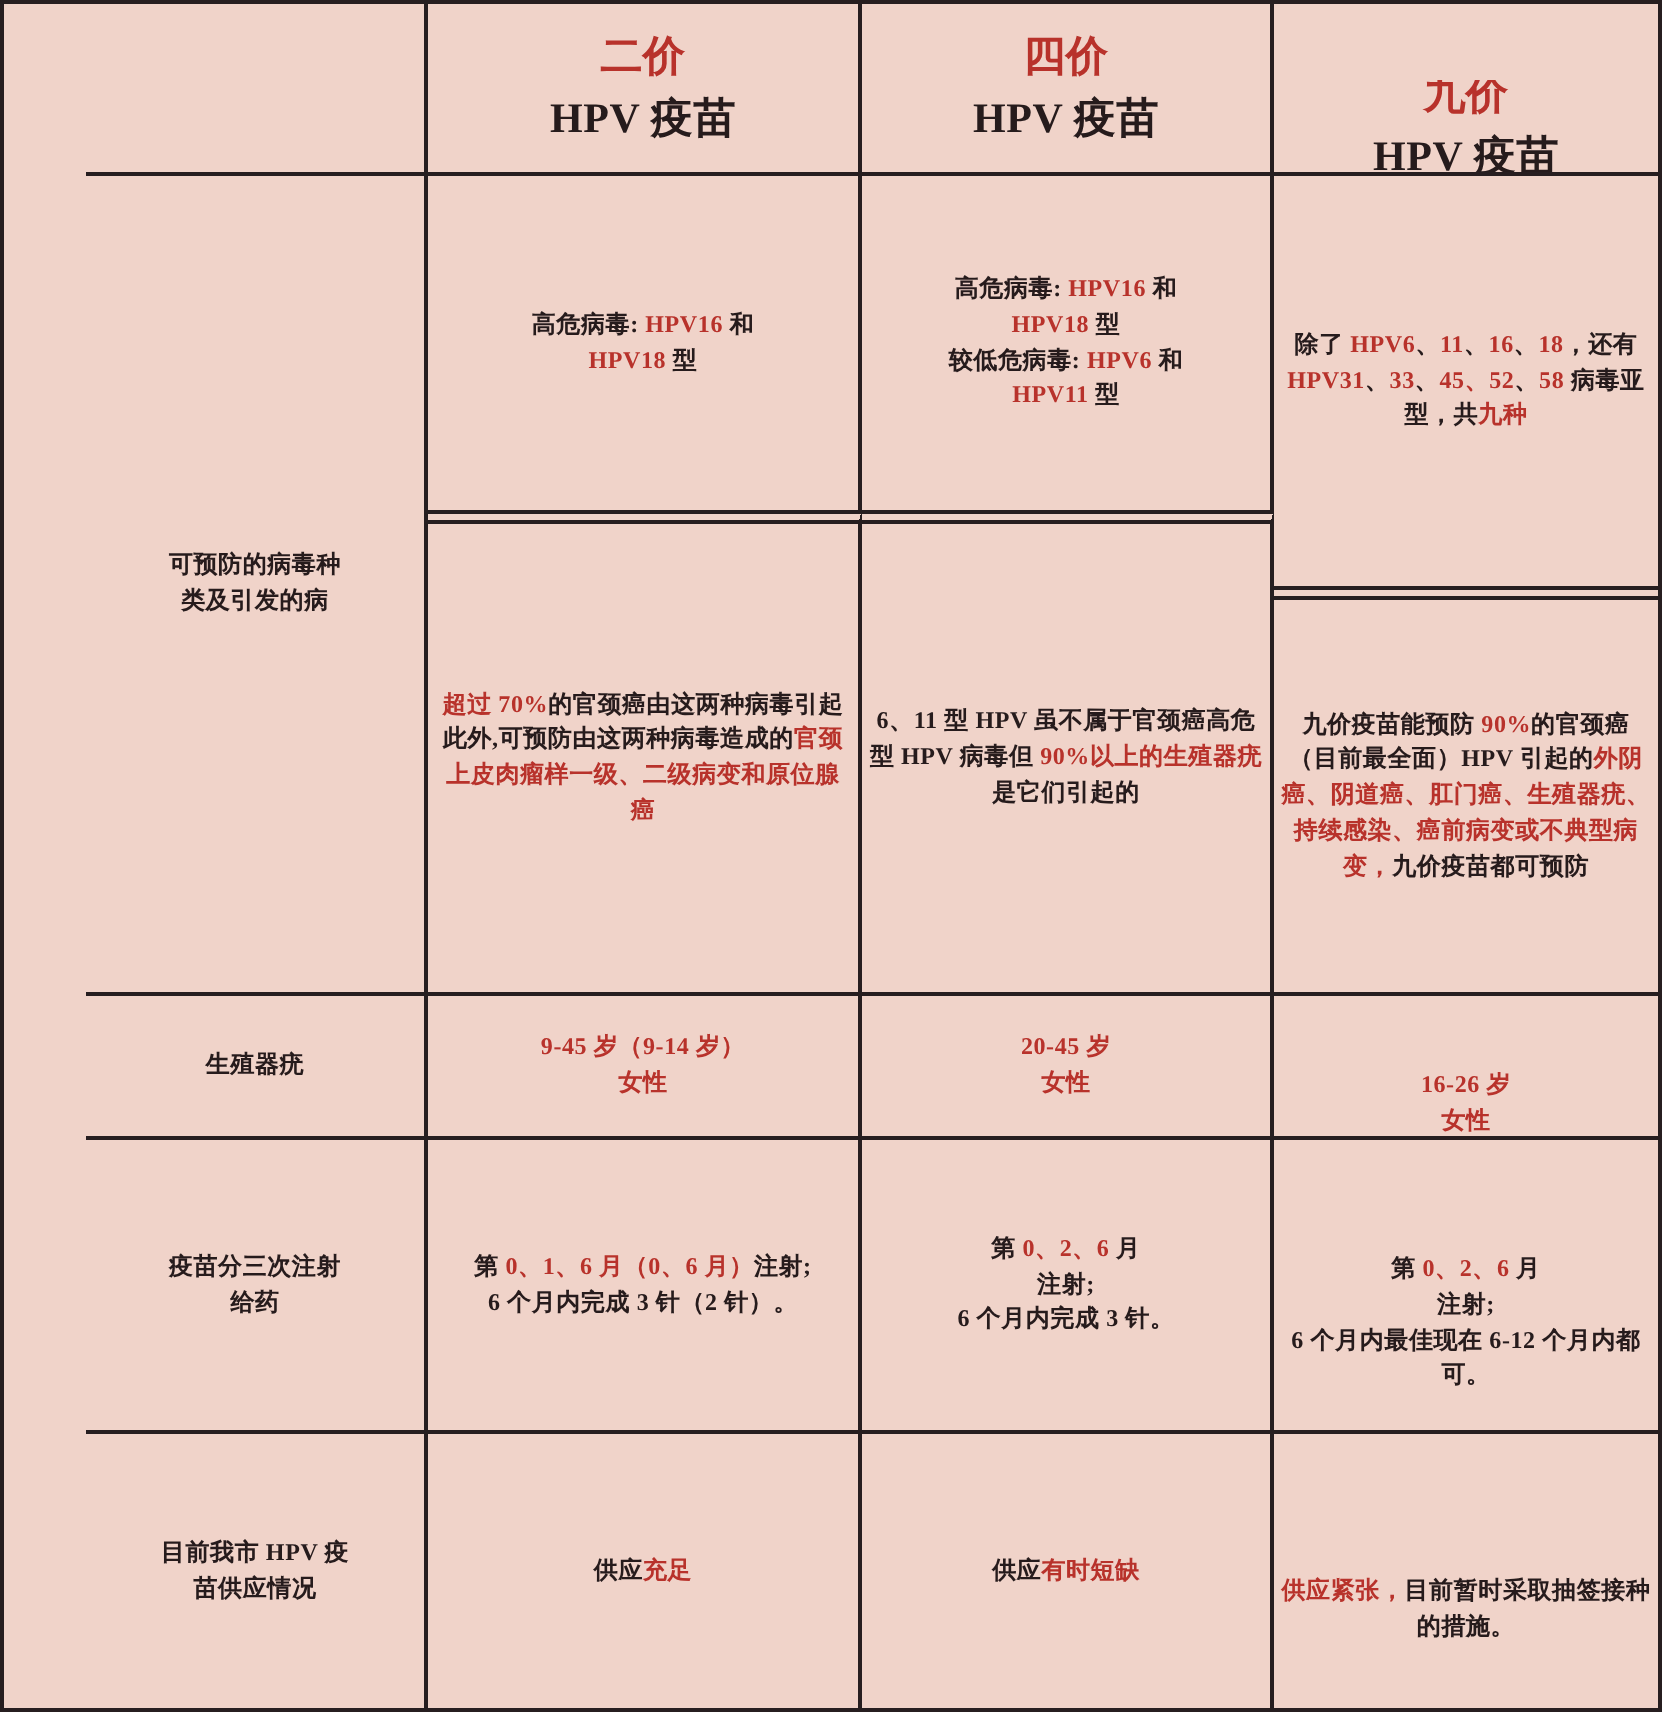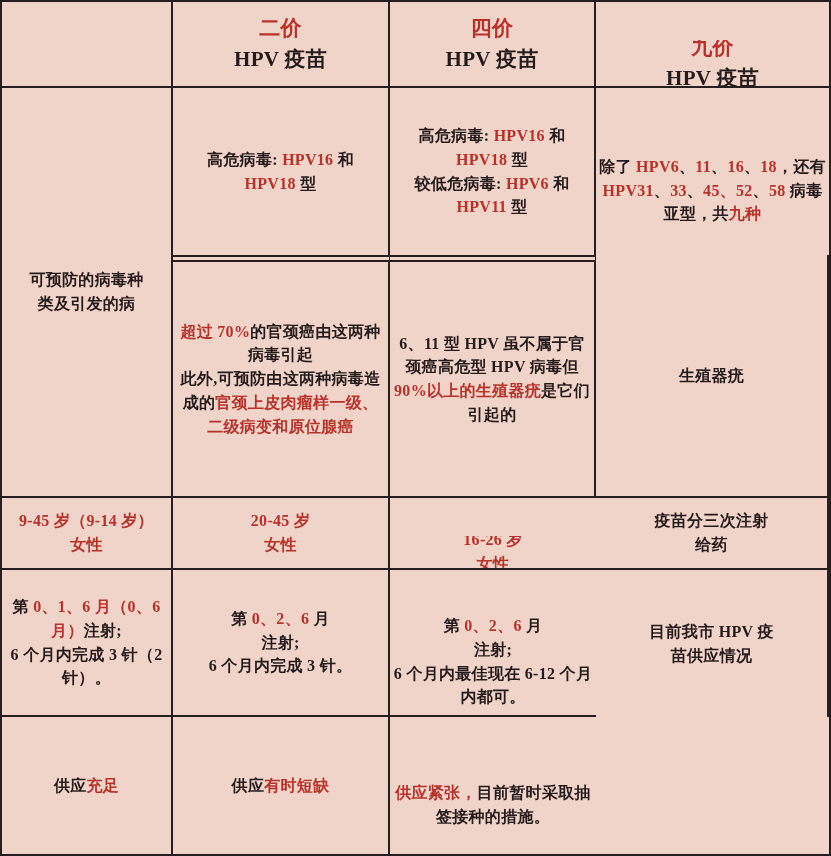--- a/index.html
+++ b/index.html
@@ -19,34 +19,35 @@
     height: 856px;
     box-sizing: border-box;
     border: 2px solid var(--border);
     background: var(--bg);
     display: grid;
     grid-template-columns: 171px 217px 206px 1fr;
     grid-template-rows: 86px 167px 243px 72px 147px 1fr;
     font-family: "Liberation Serif", "DejaVu Serif", serif;
     font-weight: bold;
     color: var(--text);
+    padding-left: 41px;
   }
   .cell {
     box-sizing: border-box;
     border-right: 2px solid var(--border);
     border-bottom: 2px solid var(--border);
     display: flex;
     align-items: center;
     justify-content: center;
     padding: 2px 3px;
     overflow: hidden;
   }
   .txt {
     text-align: center;
-    font-size: 16px;
+    font-size: 12px;
     line-height: 1.48;
     letter-spacing: 0.3px;
   }
   .hdr .txt { font-size: 21px; }
   .col4 { border-right: none; margin-top: 38px; }
   .span2 { grid-row: span 2; }
   .sub1 { border-bottom: none; }           
   .sub2 { border-top: 7px double var(--border); }
   .row-last { border-bottom: none; }
   .red { color: var(--red); }
@@ -82,20 +83,23 @@
   <div class="cell sub1 col4">
     <div class="txt"><span class="blk">除了 </span><span class="red">HPV6</span><span class="blk">、</span><span class="red">11</span><span class="blk">、</span><span class="red">16</span><span class="blk">、</span><span class="red">18</span><span class="blk">，</span><span class="blk">还有 </span><span class="red">HPV31</span><span class="blk">、</span><span class="red">33</span><span class="blk">、</span><span class="red">45</span><span class="red">、</span><span class="red">52</span><span class="blk">、</span><span class="red">58</span><span class="blk"> 病毒亚型，共</span><span class="red">九种</span></div>
   </div>
 
   <div class="cell sub2">
     <div class="txt"><span class="red">超过 70%</span><span class="blk">的官颈癌由这两种病毒引起</span><br><span class="blk">此外,可预防由这两种病毒造成的</span><span class="red">官颈上皮肉瘤样一级、二级病变和原位腺癌</span></div>
   </div>
   <div class="cell sub2">
     <div class="txt"><span class="blk">6、11 型 HPV 虽不属于官颈癌高危型 HPV 病毒但 </span><span class="red">90%以上的生殖器疣</span><span class="blk">是它们引起的</span></div>
   </div>
+  <div class="cell sub2 col4">
+    <div class="txt"><span class="blk">九价疫苗能预防 </span><span class="red">90%</span><span class="blk">的官颈癌（目前最全面）HPV 引起的</span><span class="red">外阴癌、阴道癌、肛门癌、生殖器疣、持续感染、癌前病变或不典型病变，</span><span class="blk">九价疫苗都可预防</span></div>
+  </div>
 
   <div class="cell">
     <div class="txt"><span class="blk">生殖器疣</span></div>
   </div>
   <div class="cell">
     <div class="txt"><span class="red">9-45 岁（9-14 岁）</span><br><span class="red">女性</span></div>
   </div>
   <div class="cell">
     <div class="txt"><span class="red">20-45 岁</span><br><span class="red">女性</span></div>
   </div>

